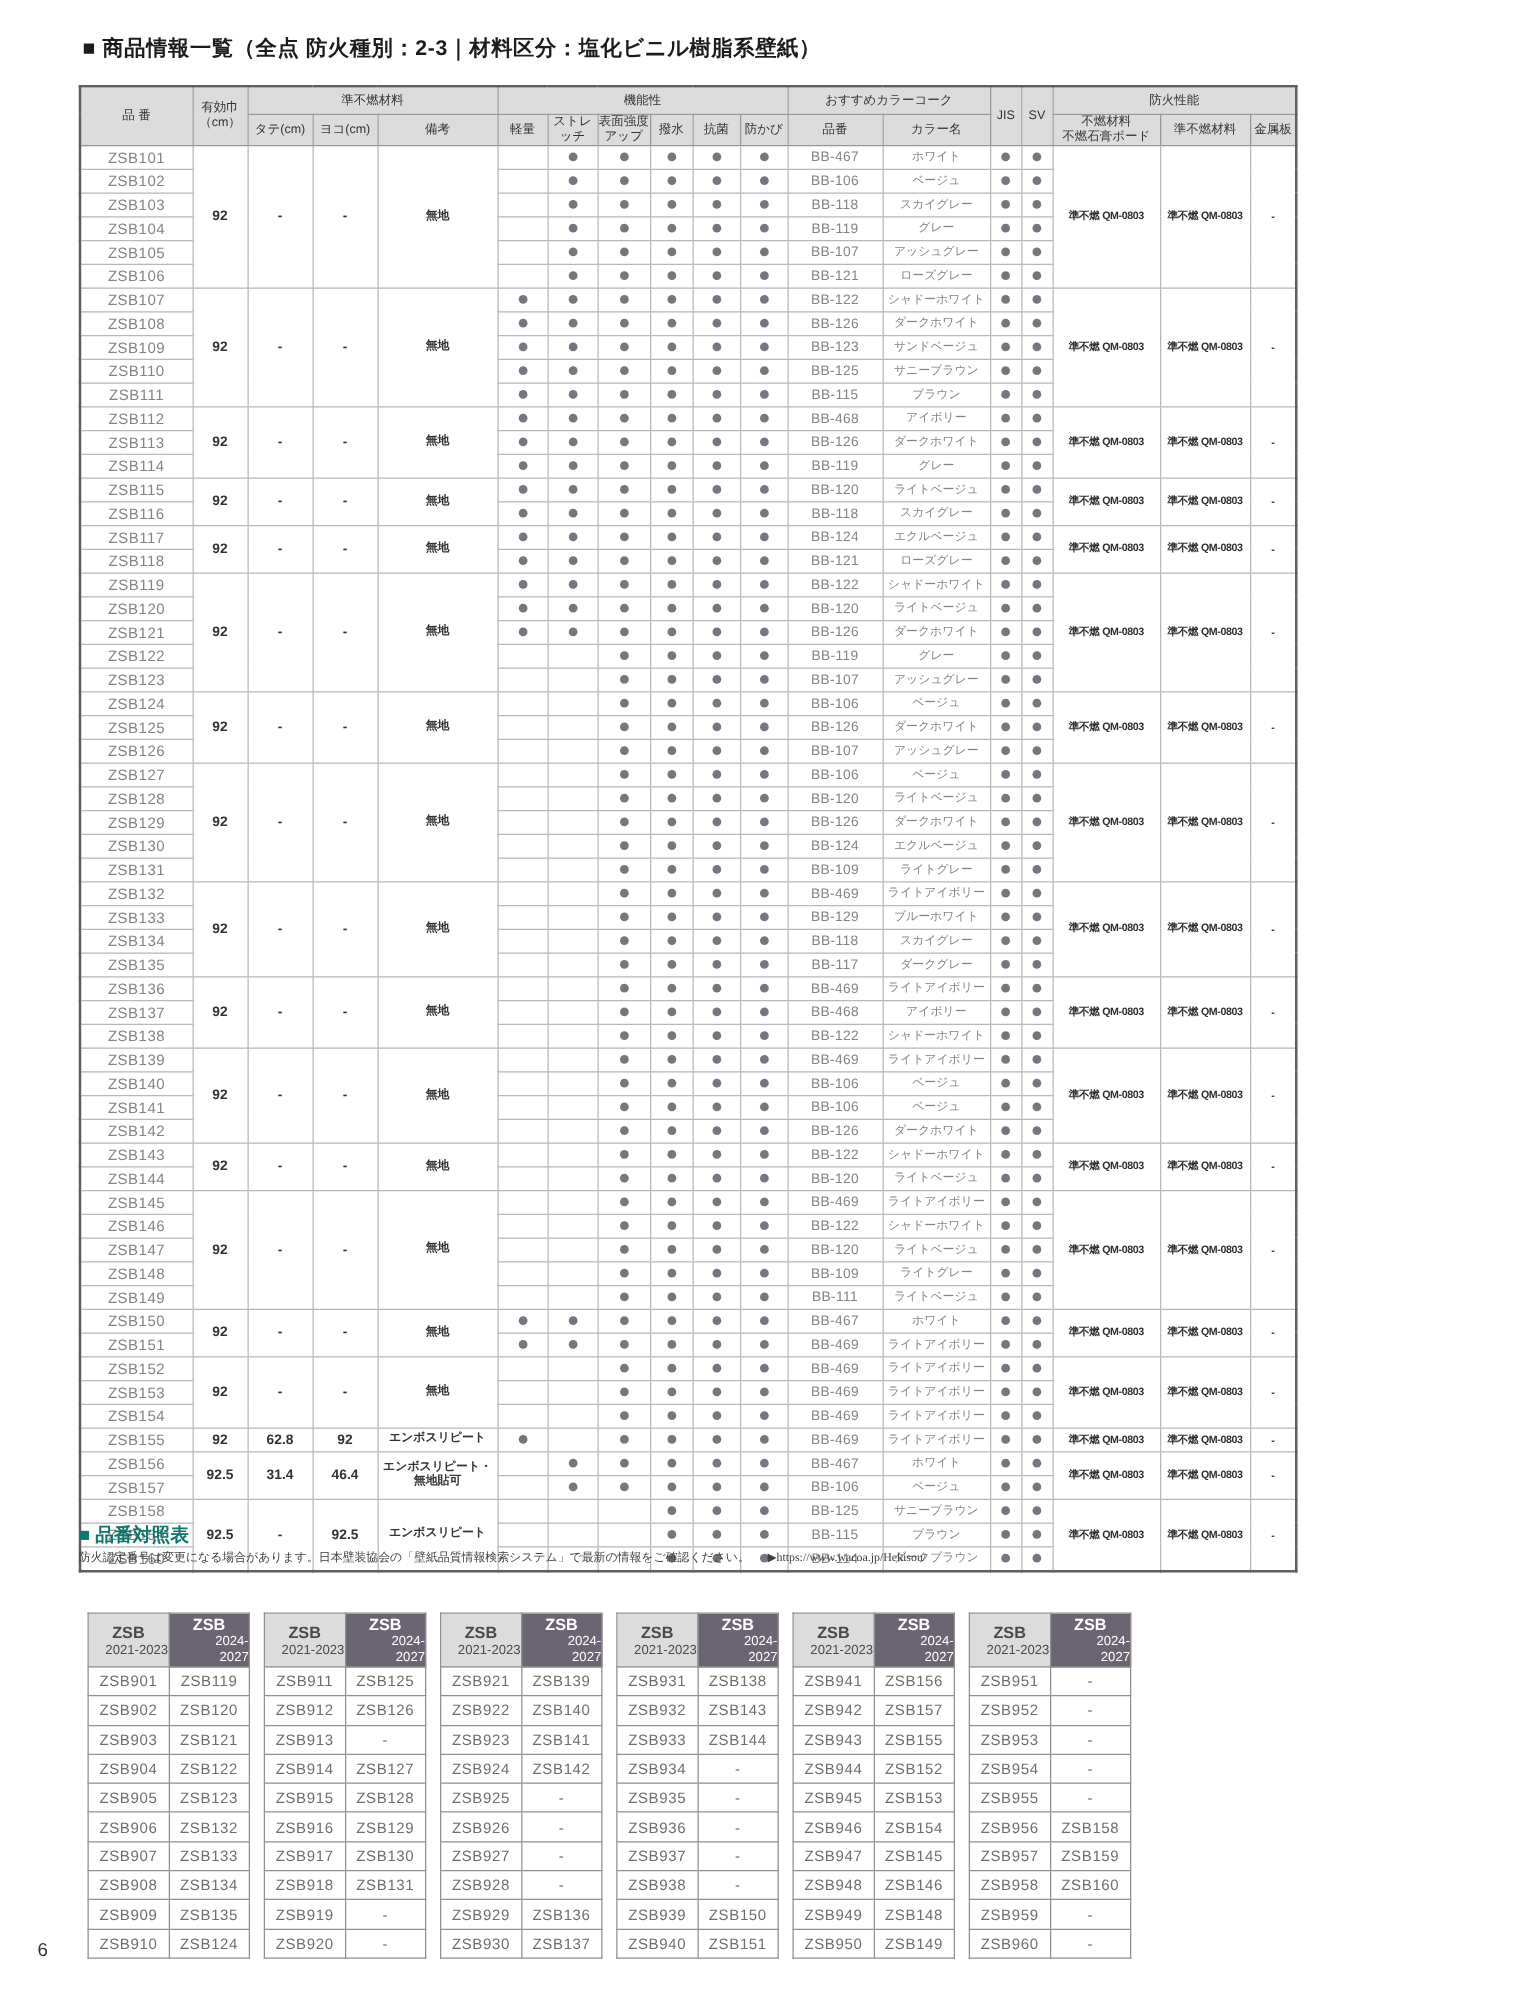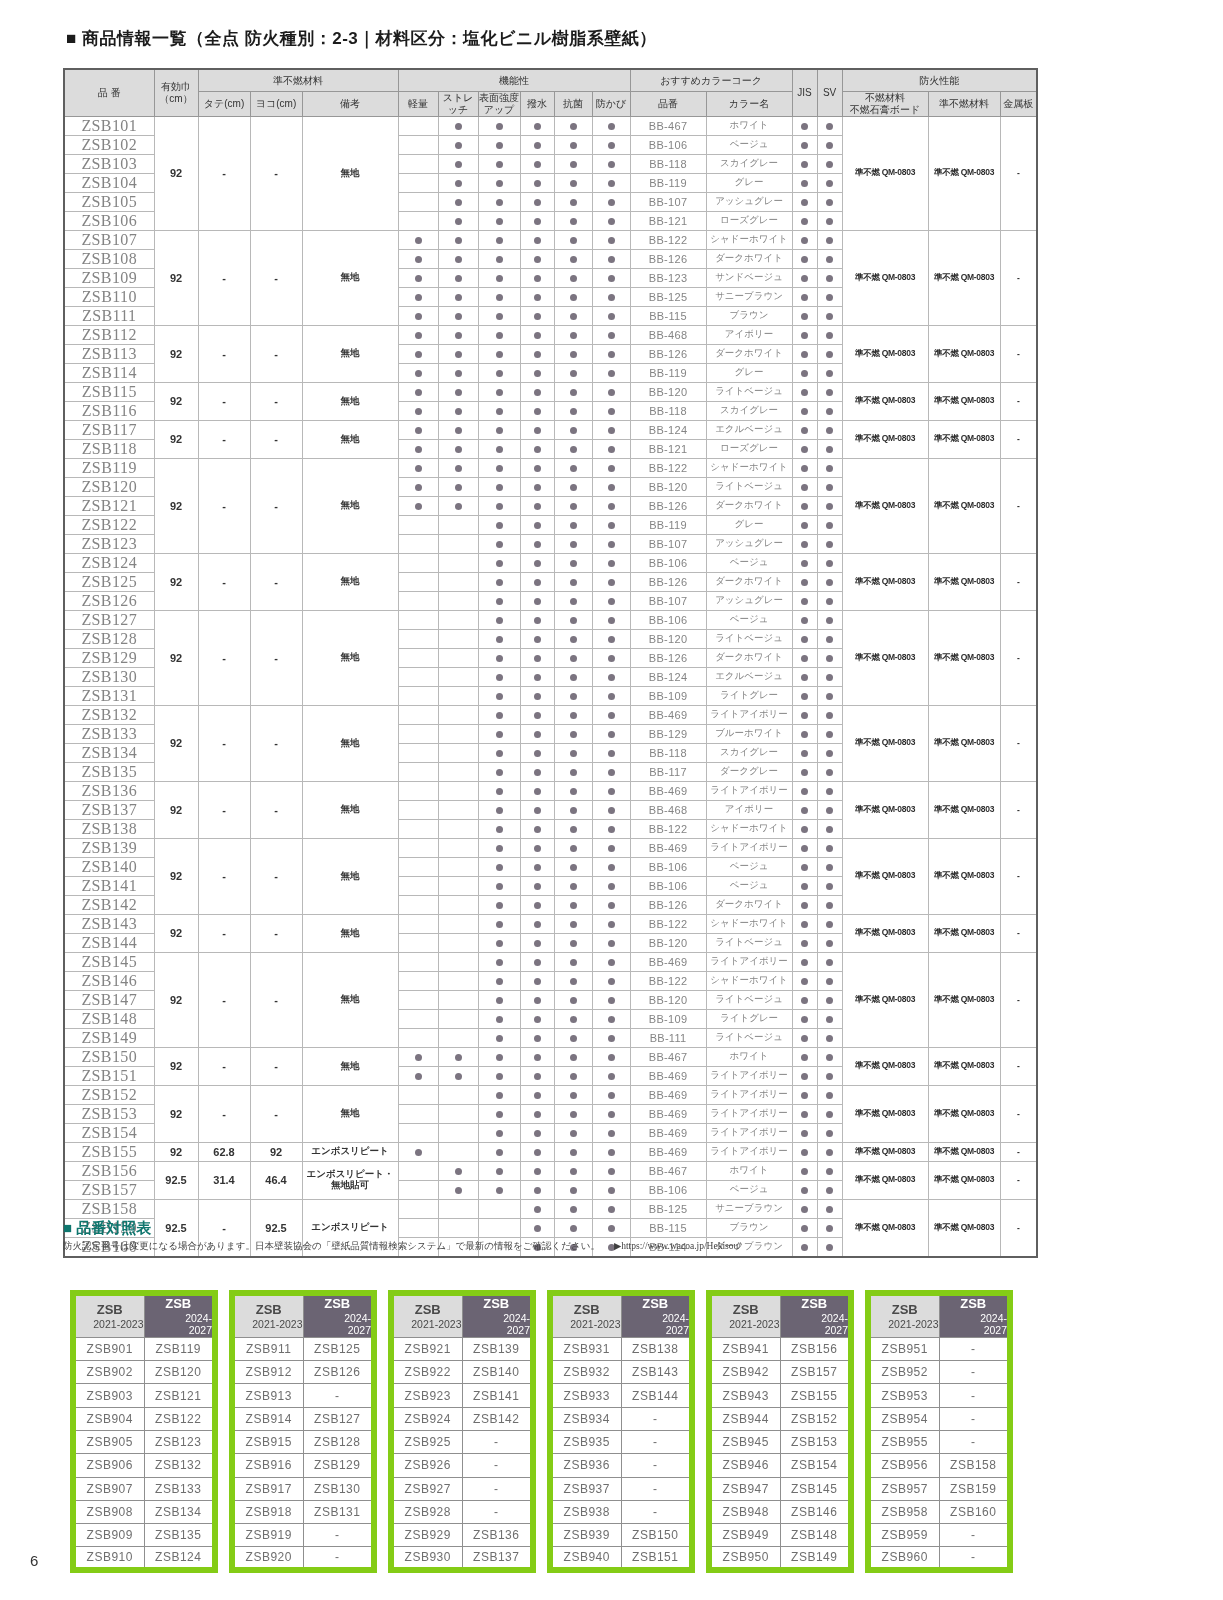--- a/index.html
+++ b/index.html
@@ -11,36 +11,36 @@
   .page-title { position:absolute; left:66px; top:27px; font-size:17px; font-weight:bold; color:#1c1c1c; letter-spacing:0.5px; }
 
   
   table.main { position:absolute; left:63px; top:68px; width:967px; border-collapse:collapse; table-layout:fixed; border:2px solid #5f5f5f; }
   table.main th, table.main td { border:1px solid #b8b8b8; padding:0; text-align:center; vertical-align:middle; overflow:hidden; }
   table.main thead th { background:var(--hdr,#dcdcdc); font-size:10px; font-weight:normal; color:#333; white-space:pre-line; line-height:1.15; border-color:#979797; }
   table.main thead tr.h1 { height:22px; }
   table.main thead tr.h2 { height:25px; }
   th.small { font-size:8.5px; }
   table.main tbody tr { height:18.6px; }
-  td.id    { font-size:16px; color:#848484; letter-spacing:0.4px;font-family:Liberation Serif, serif; }
+  td.id    { font-size:12px; color:#848484; letter-spacing:0.4px; }
   td.val   { font-size:11px; font-weight:bold; color:#333;margin-top:29px; }
   td.biko  { font-size:9.5px; font-weight:bold; color:#333; white-space:pre-line; line-height:1.15; }
   td.cc    { font-size:11px; color:#848484; letter-spacing:0.3px; }
   td.cname { font-size:9.5px; color:#848484; text-align:left; padding-left:4px; }
   td.fire  { font-size:8.5px; font-weight:bold; color:#2d2d2d; letter-spacing:-0.3px; }
   tr.gs td { border-top-color:#6f6f6f; }
   .dot { display:inline-block; width:7px; height:7px; border-radius:50%; background:var(--dot,#7b7480); vertical-align:middle; }
 
   .footnote { position:absolute; left:63px; top:1240px; font-size:9.5px; color:#3f3f3f; width:1000px;font-family:Liberation Serif, serif; }
   .footnote .link { margin-left:14px; color:#3f3f3f; text-decoration:none; }
 
   
   .cmp-title { position:absolute; left:63px; top:1219px; font-size:15px; font-weight:bold; color:#0f766e; }
   .cmp-wrap { position:absolute; left:70px; top:1290px; display:flex; gap:11px; }
-  table.cmp { border-collapse:collapse; table-layout:fixed; width:148px; border:6px solid #84cc16; }
+  table.cmp { border-collapse:collapse; table-layout:fixed; width:130px; border:1px solid #84cc16; }
   table.cmp th, table.cmp td { border:1px solid #8f8f8f; padding:0; text-align:center; vertical-align:middle; }
   table.cmp thead tr { height:43px; }
   table.cmp tbody tr { height:23.3px; }
   th.old { background:var(--hdr,#d9d9d9); color:#4a4a4a; font-weight:bold; }
   th.new { background:var(--newhdr,#6b6473); color:#ffffff; font-weight:bold; }
   table.cmp th .l1 { display:block; font-size:13px; line-height:1.2; }
   table.cmp th .l2 { display:block; font-size:10.5px; font-weight:normal; line-height:1.2;text-align:right; }
   th.new .l2 { font-weight:bold;margin-left:24px; }
   table.cmp td { font-size:12px; color:#6e6e6e; letter-spacing:0.5px; }
 

